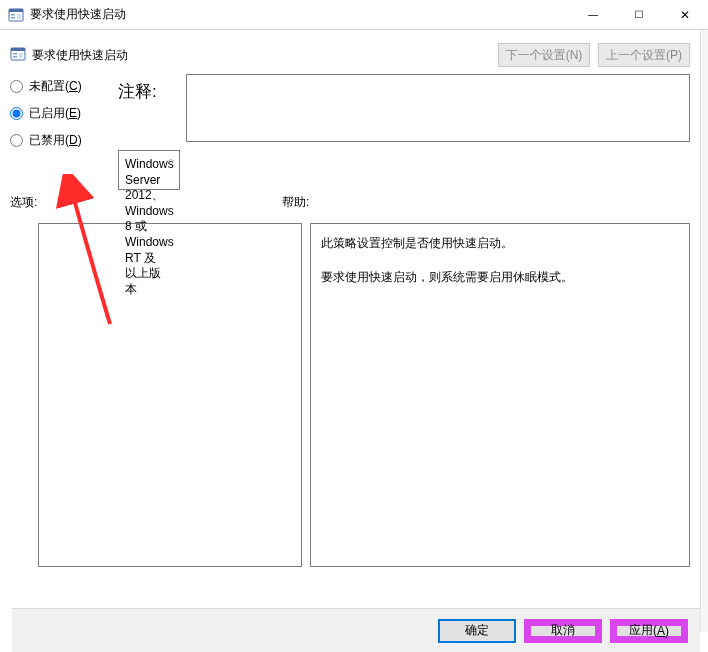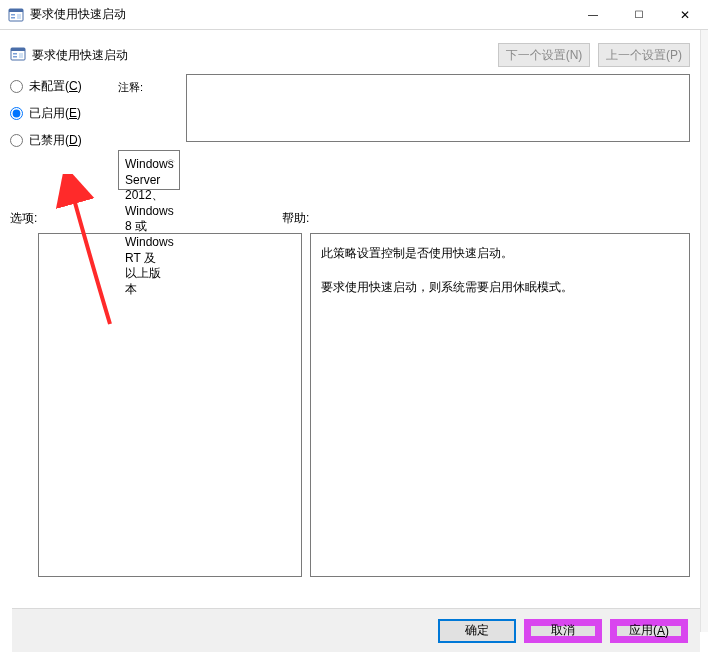--- a/index.html
+++ b/index.html
@@ -89,21 +89,21 @@
   }
   .radio-item {
     display: flex; align-items: center; gap: 6px;
     font-size: 12px;
     white-space: nowrap;
   }
   .radio-item input { margin: 0; }
   .accel { text-decoration: underline; }
 
   .comment-label, .platform-label {
-    font-size: 11px;
+    font-size: 17px;
     padding-top: 6px;
   }
   .comment-box {
     height: 68px;
     border: 1px solid #7a7a7a;
     background: #ffffff;
     padding: 4px 6px;
   }
   .platform-box {
     position: relative;
@@ -115,29 +115,29 @@
   }
   .platform-box .chev {
     position: absolute;
     right: 3px; top: 3px;
     font-size: 10px; color: #8a8a8a;
     line-height: 1;
   }
 
   .section-labels {
     display: flex;
-    margin-top: 20px;
+    margin-top: 4px;
     font-size: 12px;
   }
   .section-labels .opt-lbl { width: 272px; }
 
   .panels {
     display: flex;
     gap: 8px;
-    margin-top: 6px;
+    margin-top: 12px;
     height: 344px;
     padding-left: 28px;
   }
   .panel {
     border: 1px solid #7a7a7a;
     background: #ffffff;
     flex: 0 0 auto;
   }
   .panel.options { width: 264px; }
   .panel.help { flex: 1; padding: 10px 10px; line-height: 1.5; }

